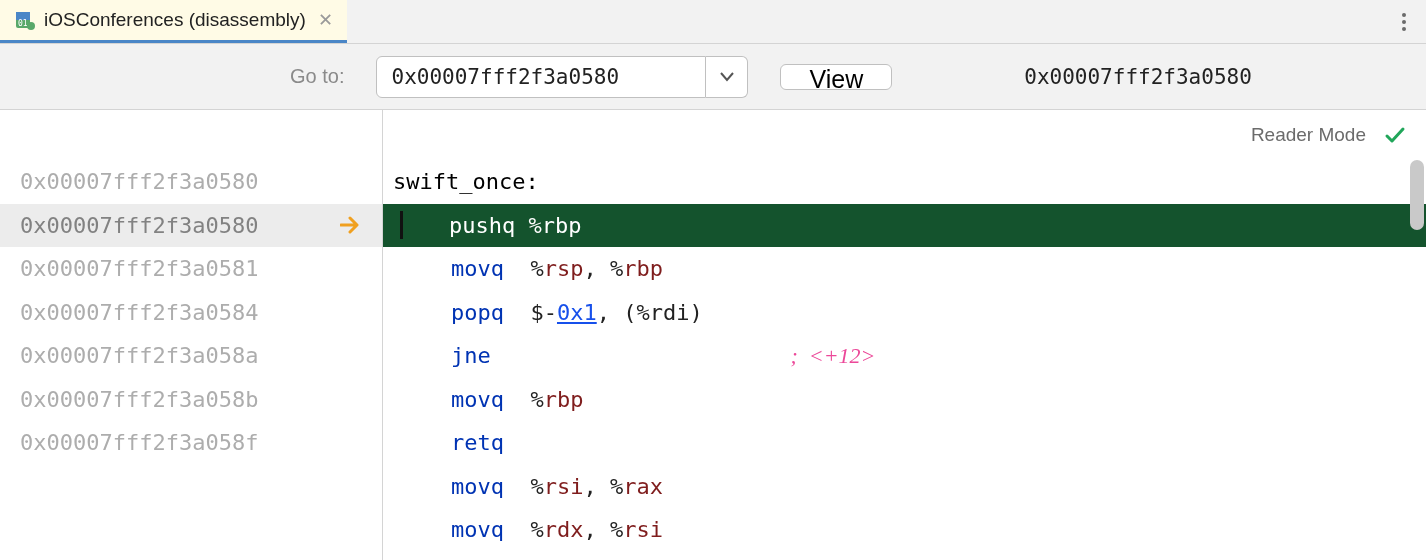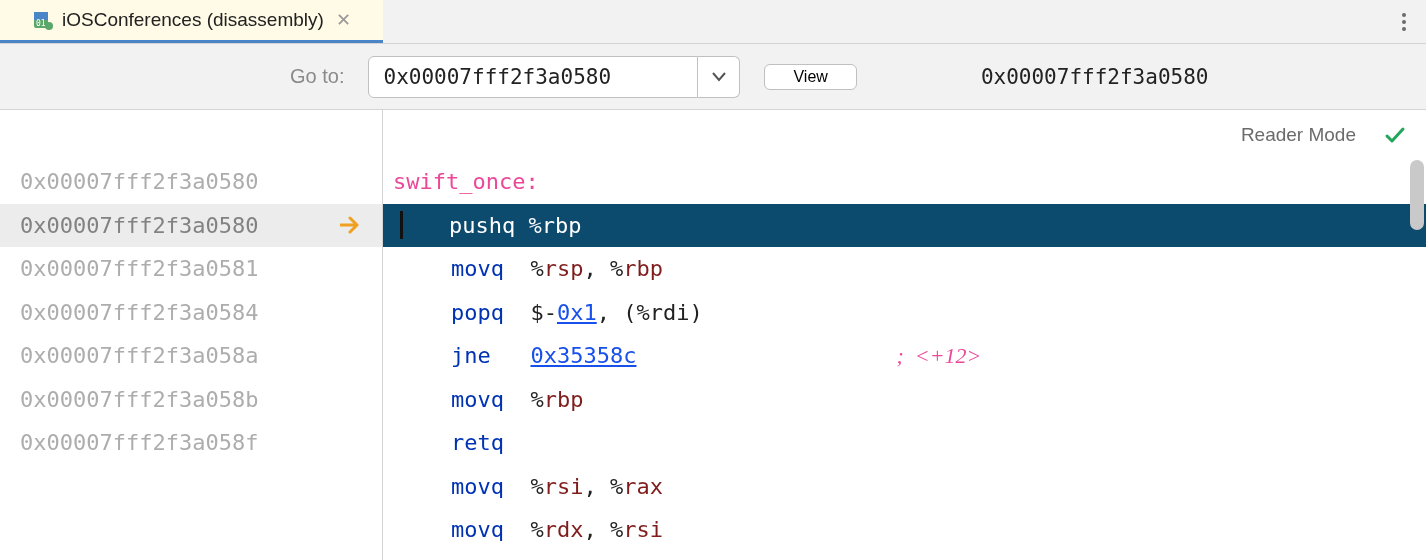--- a/index.html
+++ b/index.html
@@ -1,52 +1,52 @@
 <!DOCTYPE html>
 <html><head>
 <meta charset="utf-8">
 <style>
   * { box-sizing: border-box; margin: 0; padding: 0; }
   html, body { width: 1426px; height: 560px; font-family: -apple-system, "Segoe UI", sans-serif; overflow: hidden; background: #fff; }
   .mono { font-family: "SF Mono", Menlo, Consolas, monospace; }
 
   
   .tab-bar { height: 44px; background: #f2f2f2; border-bottom: 1px solid #d4d4d4; display: flex; align-items: stretch; }
-  .tab { display: flex; align-items: center; gap: 8px; padding: 0 32px; background: #fffbe6; border-bottom: 3px solid #4a86c7; font-size: 19px; color: #222; }
+  .tab { display: flex; align-items: center; gap: 8px; padding: 0 14px; background: #fffbe6; border-bottom: 3px solid #4a86c7; font-size: 19px; color: #222; }
   .tab .file-icon { width: 22px; height: 22px; position: relative; }
   .tab .close { color: #9a9a9a; cursor: pointer; font-size: 18px; padding-left: 4px; }
   .tab-bar .spacer { flex: 1; }
   .more-btn { width: 44px; display: flex; align-items: center; justify-content: center; color: #6b6b6b; cursor: pointer; }
 
   
-  .toolbar { height: 66px; background: #f2f2f2; border-bottom: 1px solid #d4d4d4; display: flex; align-items: center; gap: 24px; padding: 0 24px 0 0; }
+  .toolbar { height: 66px; background: #f2f2f2; border-bottom: 1px solid #d4d4d4; display: flex; align-items: center; gap: 32px; padding: 0 24px 0 0; }
   .toolbar .goto-label { color: #8a8a8a; font-size: 20px; margin-left: 290px; margin-right: 0; }
   .goto-field { display: flex; align-items: stretch; height: 42px; }
   .goto-input { border: 1px solid #c0c0c0; border-radius: 6px 0 0 6px; background: #fff; font-size: 21px; padding: 0 14px; width: 330px; color: #222; }
   .goto-drop { border: 1px solid #c0c0c0; border-left: none; border-radius: 0 6px 6px 0; background: #fff; width: 42px; display: flex; align-items: center; justify-content: center; cursor: pointer; }
-  .view-btn { height: 26px; border: 1px solid #c0c0c0; border-radius: 6px; background: #fff; font-size: 16px; padding: 0 28px; cursor: pointer; }
+  .view-btn { height: 26px; border: 1px solid #c0c0c0; border-radius: 6px; background: #fff; font-size: 25px; padding: 0 28px; cursor: pointer; }
   .addr-display { font-size: 21px; color: #222; margin-left: 100px; }
 
   
   .main { display: flex; height: calc(560px - 44px - 66px); }
   .gutter { width: 383px; background: #fff; border-right: 1px solid #d4d4d4; padding-top: 50px; overflow: hidden; }
   .gutter-row { height: 43.5px; display: flex; align-items: center; padding: 0 20px; font-size: 22px; color: #adadad; }
   .gutter-row.current { background: #ececec; color: #828282; }
   .gutter-row .arrow { margin-left: auto; color: #f0a020; }
 
   .code-wrap { flex: 1; position: relative; display: flex; flex-direction: column; }
-  .code-topbar { height: 50px; display: flex; align-items: center; justify-content: flex-end; gap: 28px; padding: 0 20px; color: #6b6b6b; font-size: 19px; }
+  .code-topbar { height: 50px; display: flex; align-items: center; justify-content: flex-end; gap: 18px; padding: 0 20px; color: #6b6b6b; font-size: 19px; }
   .check-icon { color: #21a65a; }
   .reader-mode { cursor: pointer; }
 
   .code-lines { flex: 1; overflow: hidden; font-size: 22px; line-height: 43.5px; position: relative; }
   .code-line { height: 43.5px; display: flex; align-items: center; white-space: pre; padding-left: 10px; }
-  .code-line.hlt { background: #0c4a6e; color: #fff; padding-left: 20px; }
+  .code-line.hlt { background: #14532d; color: #fff; padding-left: 20px; }
   .code-line.hlt .op, .code-line.hlt .reg, .code-line.hlt .pct { color: #fff; }
-  .lbl { color: #ec4899; }
+  .lbl { color: #000000; }
   .op  { color: #0033b3; }
   .hex { color: #1750eb; text-decoration: underline; }
   .reg { color: #7f1d1d; }
   .pct { color: #222; }
   .punct { color: #222; }
   .cmnt { color: #ec4899; font-style: italic; font-family: Liberation Serif, serif; }
   .caret { display:inline-block; width:3px; height:28px; background:#111; margin-right: 46px; vertical-align: middle; }
   .code-line.hlt .caret { background:#fff; border-left: 3px solid #111; width:0; margin-left:-3px;}
   .indent { display:inline-block; width: 58px; }
 
@@ -120,21 +120,21 @@
             <path d="M3 12 L8 17 L19 5" stroke="#21a65a" stroke-width="3" fill="none" stroke-linecap="round" stroke-linejoin="round"></path>
           </svg>
       </span>
     </div>
 
     <div class="code-lines mono" id="code">
         <div class="code-line"><span class="lbl">swift_once:</span></div>
         <div class="code-line hlt"><span class="caret"></span><span class="op">pushq </span> <span class="pct">%</span><span class="reg">rbp</span></div>
         <div class="code-line"><span class="indent"></span><span class="op">movq  </span> <span class="punct"></span><span class="pct">%</span><span class="reg">rsp</span><span class="punct">, </span><span class="pct">%</span><span class="reg">rbp</span><span class="punct"></span></div>
         <div class="code-line"><span class="indent"></span><span class="op">popq  </span> <span class="punct">$-</span><span class="hex">0x1</span><span class="punct">, (%rdi)</span></div>
-        <div class="code-line"><span class="indent"></span><span class="op">jne   </span> <span class="hex">0x35358c</span><span style="display:inline-block;width:260px"></span><span class="cmnt">;  &lt;+12&gt;</span></div>
+        <div class="code-line"><span class="indent"></span><span class="op">jne   </span> <span style="display:inline-block;width:260px"></span><span class="cmnt">;  &lt;+12&gt;</span></div>
         <div class="code-line"><span class="indent"></span><span class="op">movq  </span> <span class="punct"></span><span class="pct">%</span><span class="reg">rbp</span><span class="punct"></span></div>
         <div class="code-line"><span class="indent"></span><span class="op">retq  </span> </div>
         <div class="code-line"><span class="indent"></span><span class="op">movq  </span> <span class="punct"></span><span class="pct">%</span><span class="reg">rsi</span><span class="punct">, </span><span class="pct">%</span><span class="reg">rax</span><span class="punct"></span></div>
         <div class="code-line"><span class="indent"></span><span class="op">movq  </span> <span class="punct"></span><span class="pct">%</span><span class="reg">rdx</span><span class="punct">, </span><span class="pct">%</span><span class="reg">rsi</span><span class="punct"></span></div>
       </div>
     <div class="vscroll"></div>
   </div>
 
 </div>
 

